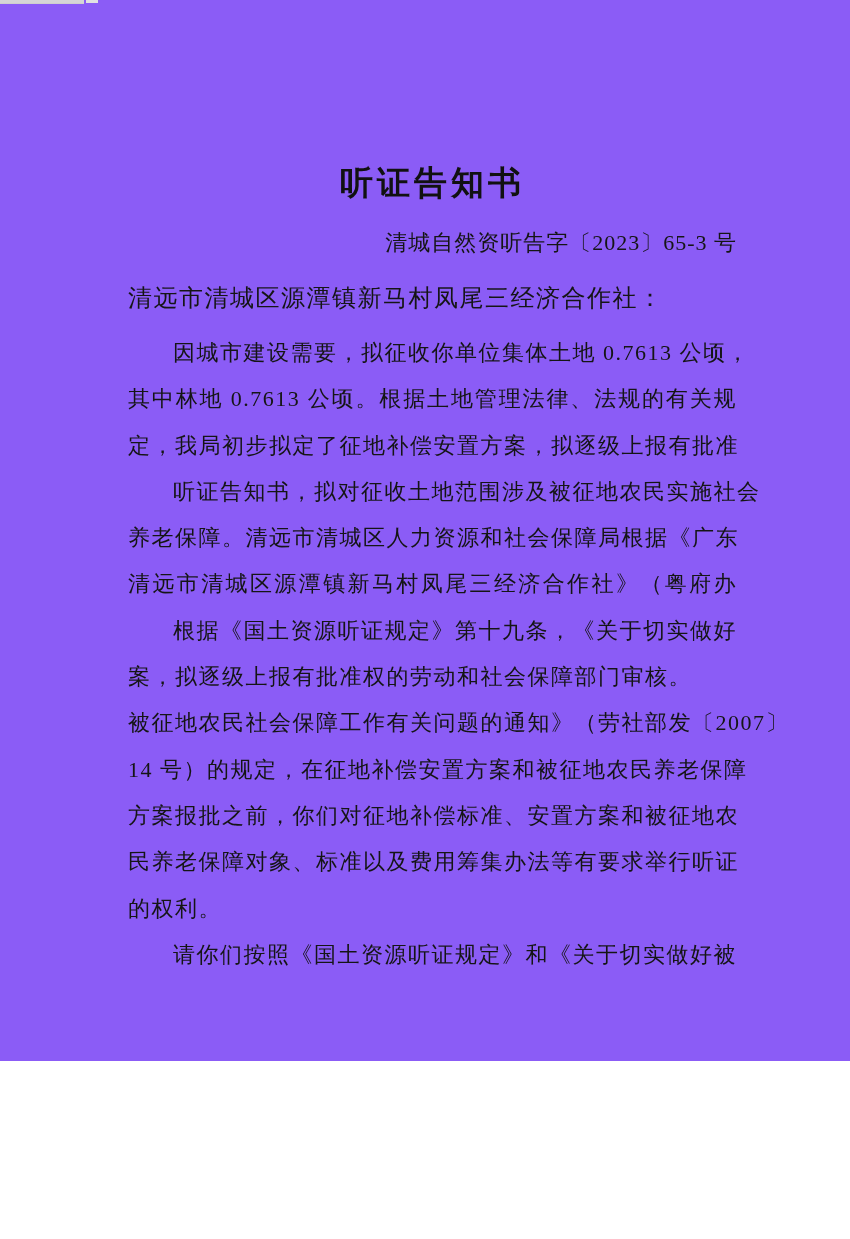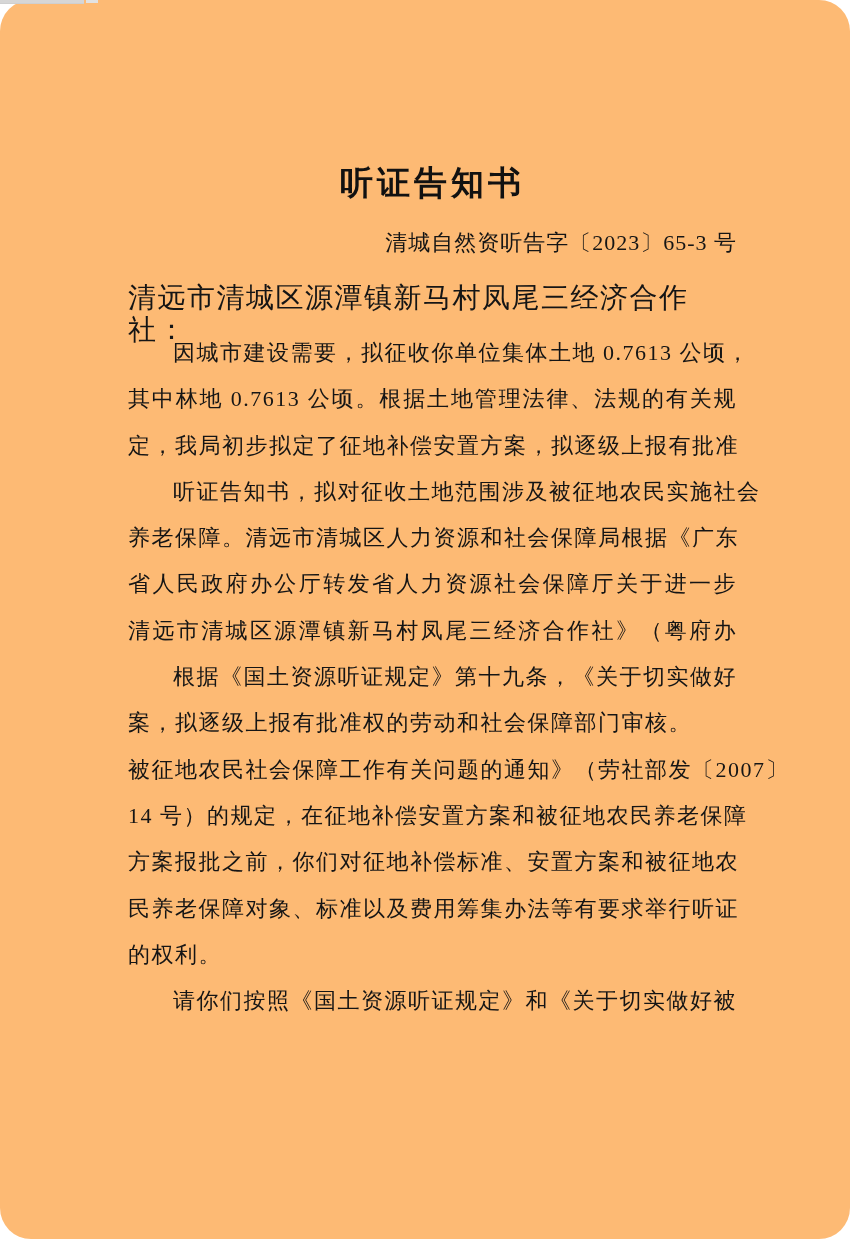--- a/index.html
+++ b/index.html
@@ -7,24 +7,23 @@
     padding: 0;
     background: #ffffff;
     width: 850px;
     height: 1239px;
     overflow: hidden;
     font-family: "Liberation Serif", "DejaVu Serif", serif;
   }
   .page {
     position: relative;
     width: 850px;
-    height: 1239px;
-    background: #fdba74;
+    height: 1061px;
+    background: #8b5cf6;
     color: #151515;
-    border-radius: 31px;
   }
   
   .scrollbar-thumb {
     position: absolute;
     left: 0; top: 0;
     width: 84px; height: 3px;
     background: #d6d6d6;
     border-bottom: 1px solid #cfcfcf;
   }
   .scrollbar-button {
@@ -59,21 +58,21 @@
     text-align: right;
     font-size: 22px;
     letter-spacing: 1px;
     line-height: 32px;
   }
   .addressee {
     position: absolute;
     top: 282px;
     left: 0;
     width: 100%;
-    font-size: 28px;
+    font-size: 24px;
     letter-spacing: 1.5px;
     line-height: 32px;
   }
   .paragraphs {
     position: absolute;
     top: 330px;
     left: 0;
     width: 100%;
   }
   .line {
@@ -107,21 +106,20 @@
     <div class="doc-number">清城自然资听告字〔2023〕65-3 号</div>
 
     <div class="addressee">清远市清城区源潭镇新马村凤尾三经济合作社：</div>
 
     <div class="paragraphs">
         <div class="line indent">因城市建设需要，拟征收你单位集体土地 0.7613 公顷，</div>
         <div class="line">其中林地 0.7613 公顷。根据土地管理法律、法规的有关规</div>
         <div class="line">定，我局初步拟定了征地补偿安置方案，拟逐级上报有批准</div>
         <div class="line indent">听证告知书，拟对征收土地范围涉及被征地农民实施社会</div>
         <div class="line">养老保障。清远市清城区人力资源和社会保障局根据《广东</div>
-        <div class="line">省人民政府办公厅转发省人力资源社会保障厅关于进一步</div>
         <div class="line">清远市清城区源潭镇新马村凤尾三经济合作社》（粤府办</div>
         <div class="line indent">根据《国土资源听证规定》第十九条，《关于切实做好</div>
         <div class="line para-end">案，拟逐级上报有批准权的劳动和社会保障部门审核。</div>
         <div class="line">被征地农民社会保障工作有关问题的通知》（劳社部发〔2007〕</div>
         <div class="line">14 号）的规定，在征地补偿安置方案和被征地农民养老保障</div>
         <div class="line">方案报批之前，你们对征地补偿标准、安置方案和被征地农</div>
         <div class="line">民养老保障对象、标准以及费用筹集办法等有要求举行听证</div>
         <div class="line para-end">的权利。</div>
         <div class="line indent">请你们按照《国土资源听证规定》和《关于切实做好被</div>
       </div>

